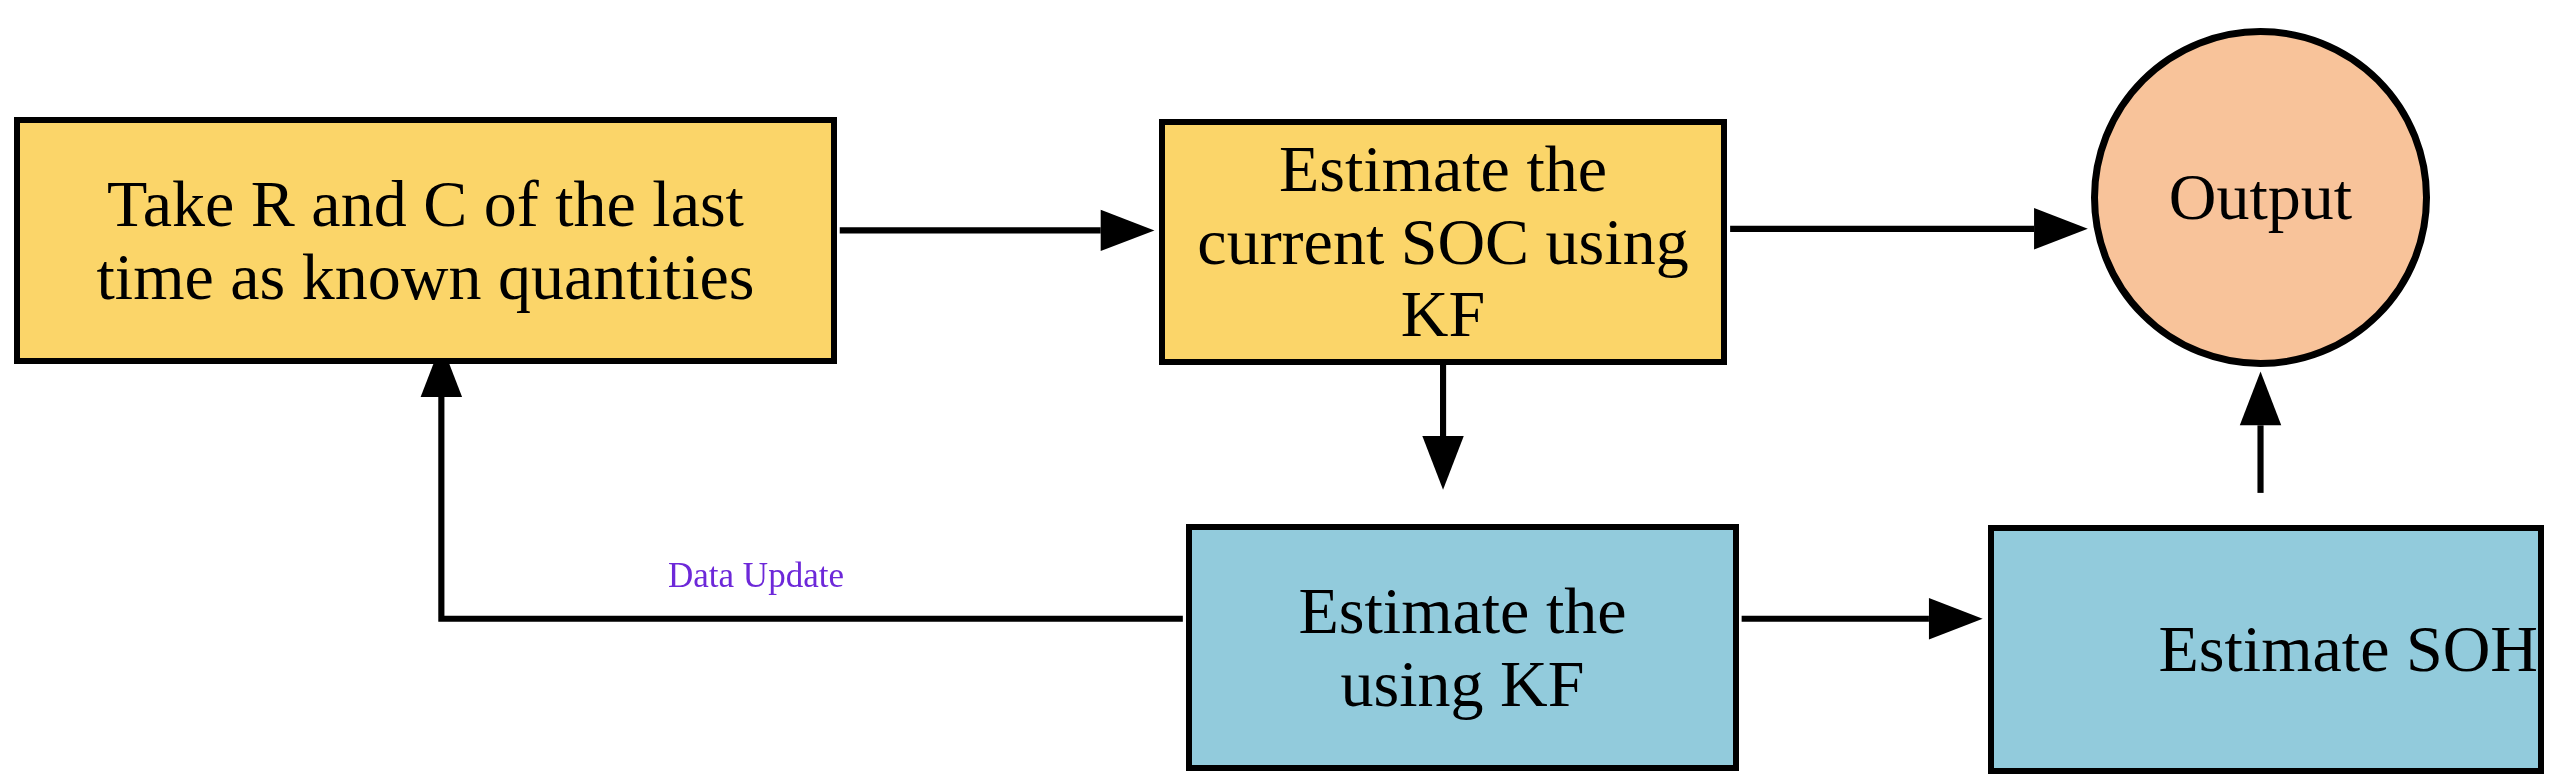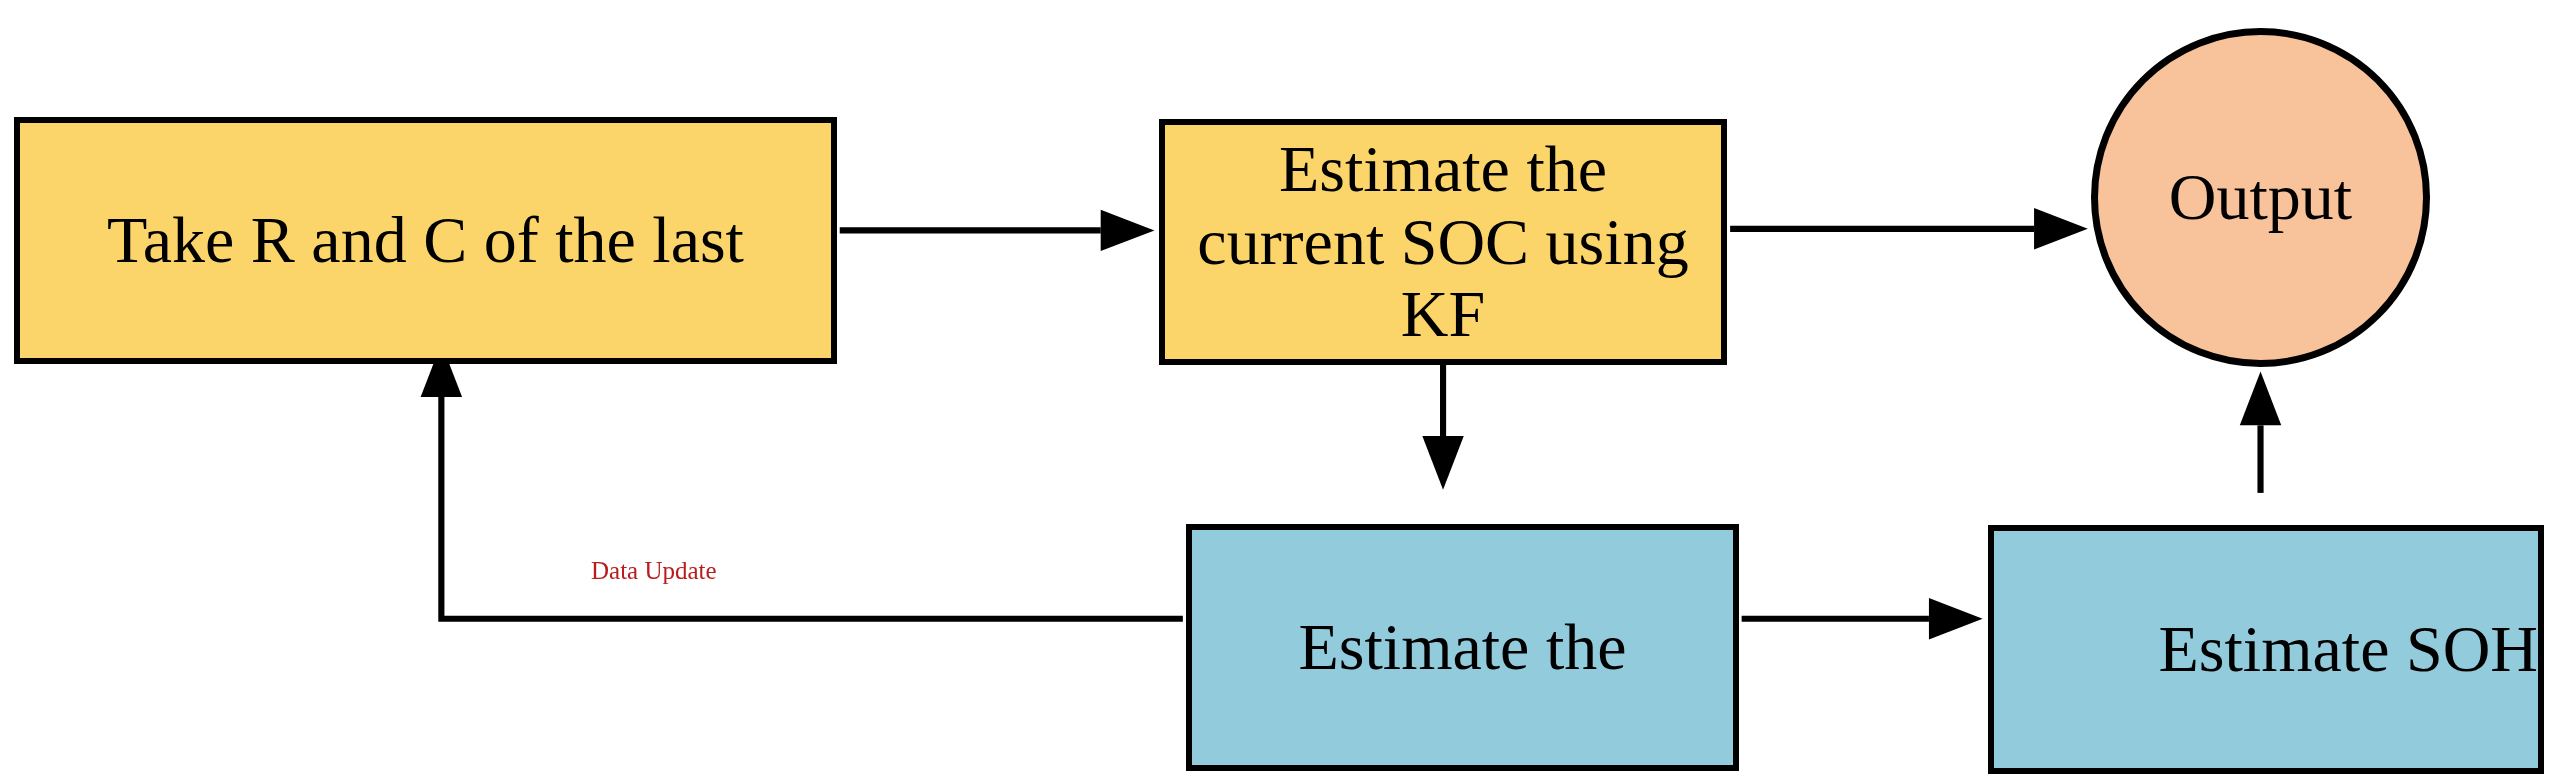--- a/index.html
+++ b/index.html
@@ -41,24 +41,24 @@
     position: absolute;
     left: 0; top: 0;
     width: 2576px; height: 777px;
   }
   .edge-svg path { fill: none; stroke: #000000; stroke-width: 8; stroke-linejoin: miter; }
   .edge-svg polygon { fill: #000000; stroke: none; }
   .edge-label {
     position: absolute;
     left: 591px; top: 557px;
     width: 330px;
-    text-align: left;
-    font-size: 25px;
+    text-align: center;
+    font-size: 35px;
     line-height: 1.1;
-    color: #b91c1c;
+    color: #6d28d9;
     white-space: nowrap;
   }
 </style>
 </head>
 <body>
 
 <div class="diagram">
 
   <svg class="edge-svg" viewBox="0 0 3356 1012">
     <g>
@@ -82,30 +82,32 @@
       <polygon points="2945,484 2918,554 2972,554"></polygon>
     </g>
     <g>
       <path d="M1541,806 L575,806 L575,517"></path>
       <polygon points="575,447 548,517 602,517"></polygon>
     </g>
   </svg>
 
   <div class="node box fill-yellow n1">
     <div class="line">Take R and C of the last</div>
+    <div class="line">time as known quantities</div>
   </div>
 
   <div class="node box fill-yellow n2">
     <div class="line">Estimate the</div>
     <div class="line">current SOC using</div>
     <div class="line">KF</div>
   </div>
 
   <div class="node box fill-blue n3">
     <div class="line">Estimate the</div>
+    <div class="line">using KF</div>
   </div>
 
   <div class="node box fill-blue n4">
     <div class="line">Estimate SOH</div>
   </div>
 
   <div class="node ellipse n5">
     <div class="line">Output</div>
   </div>
 

